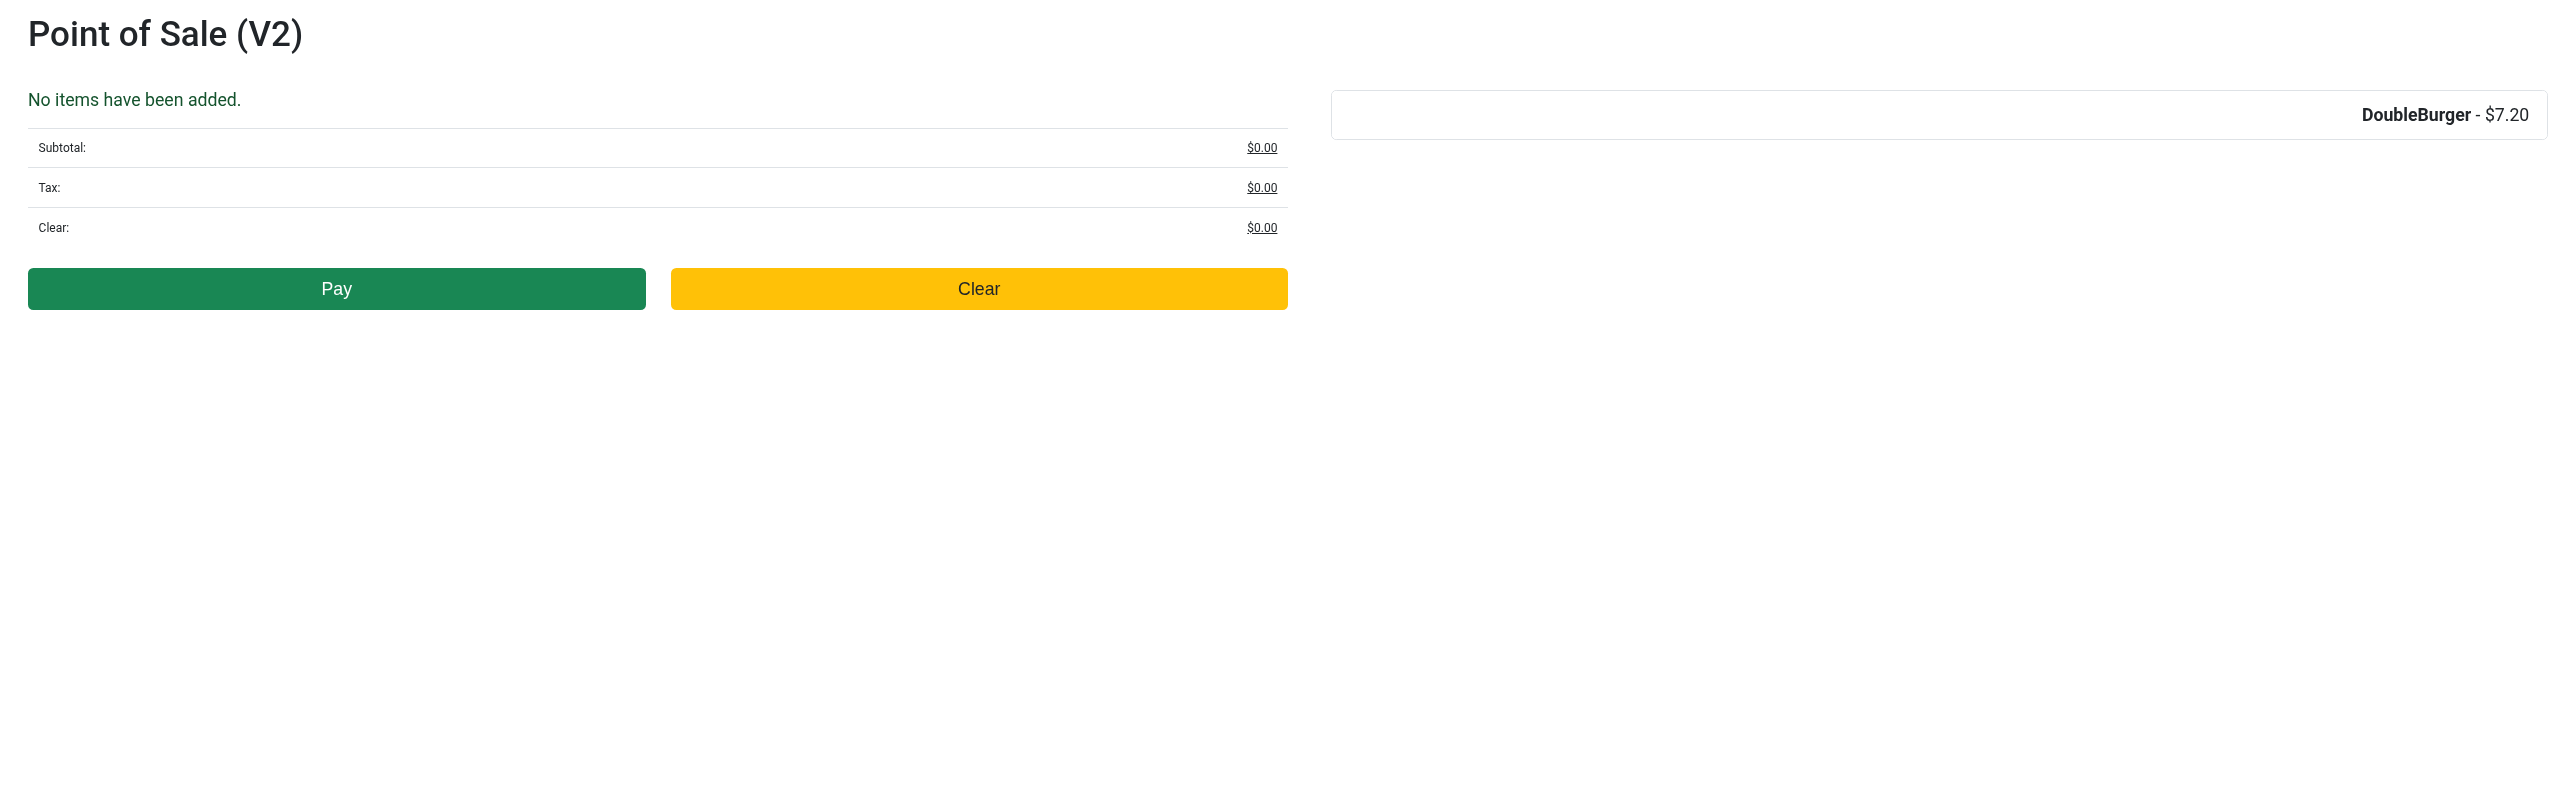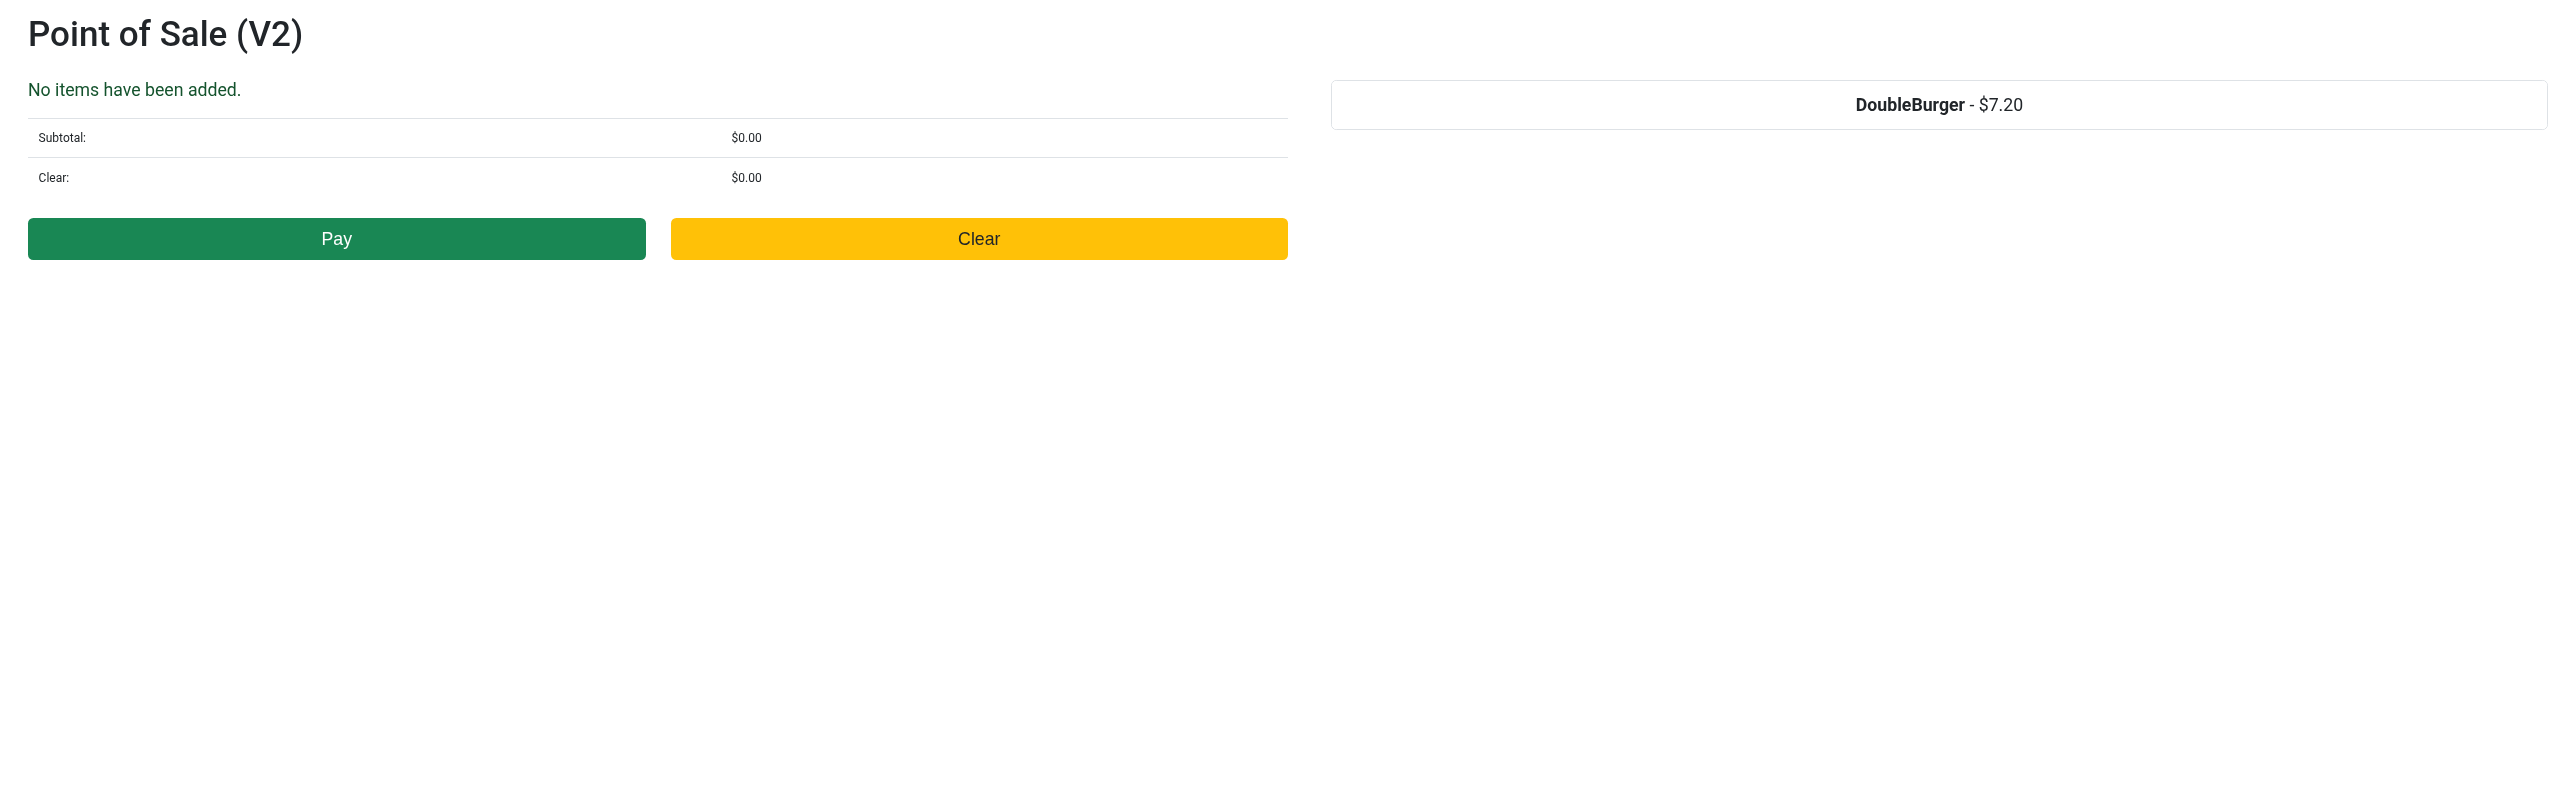--- a/index.html
+++ b/index.html
@@ -9,21 +9,21 @@
     }
     body {
       font-family: -apple-system, BlinkMacSystemFont, "Segoe UI", Roboto, "Helvetica Neue", Arial, sans-serif;
       color: #212529;
       background: #fff;
       padding: 14px 28px;
     }
     h1 {
       font-size: 35px;
       font-weight: 500;
-      margin-bottom: 25px;
+      margin-bottom: 35px;
       color: #212529;
     }
     .container {
       display: flex;
       gap: 43px;
     }
     .left-col {
       flex: 0 0 50%;
     }
     .right-col {
@@ -42,21 +42,22 @@
       border-top: 0.9px solid #dee2e6;
     }
     .totals-table td {
       padding: 12.4px 10.6px;
       font-size: 12px;
     }
     .totals-table td.label {
       width: 55%;
     }
     .totals-table td.value {
-      text-align: left;
+      text-align: right;
+      text-decoration: underline;
     }
     .button-row {
       display: flex;
       gap: 25px;
       margin-top: 21px;
     }
     .btn {
       flex: 1;
       padding: 10.6px 0;
       font-size: 17.7px;
@@ -73,21 +74,21 @@
       background: #ffc107;
       color: #212529;
     }
     .product-list {
       border: 0.9px solid #dee2e6;
       border-radius: 5.3px;
       overflow: hidden;
     }
     .product-item {
       padding: 14px 17.7px;
-      text-align: center;
+      text-align: right;
       font-size: 17.7px;
       cursor: pointer;
       background: #fff;
     }
     .product-item + .product-item {
       border-top: 0.9px solid #dee2e6;
     }
     .product-name {
       font-weight: 700;
     }
@@ -108,20 +109,24 @@
   <div class="left-col">
     <p class="empty-msg">No items have been added.</p>
 
     <table class="totals-table">
       <tbody>
           <tr>
         <td class="label">Subtotal:</td>
         <td class="value">$0.00</td>
       </tr>
       <tr>
+        <td class="label">Tax:</td>
+        <td class="value">$0.00</td>
+      </tr>
+      <tr>
         <td class="label">Clear:</td>
         <td class="value">$0.00</td>
       </tr>
     </tbody>
       </table>
 
     <div class="button-row">
       <button class="btn btn-pay">Pay</button>
       <button class="btn btn-clear">Clear</button>
     </div>

